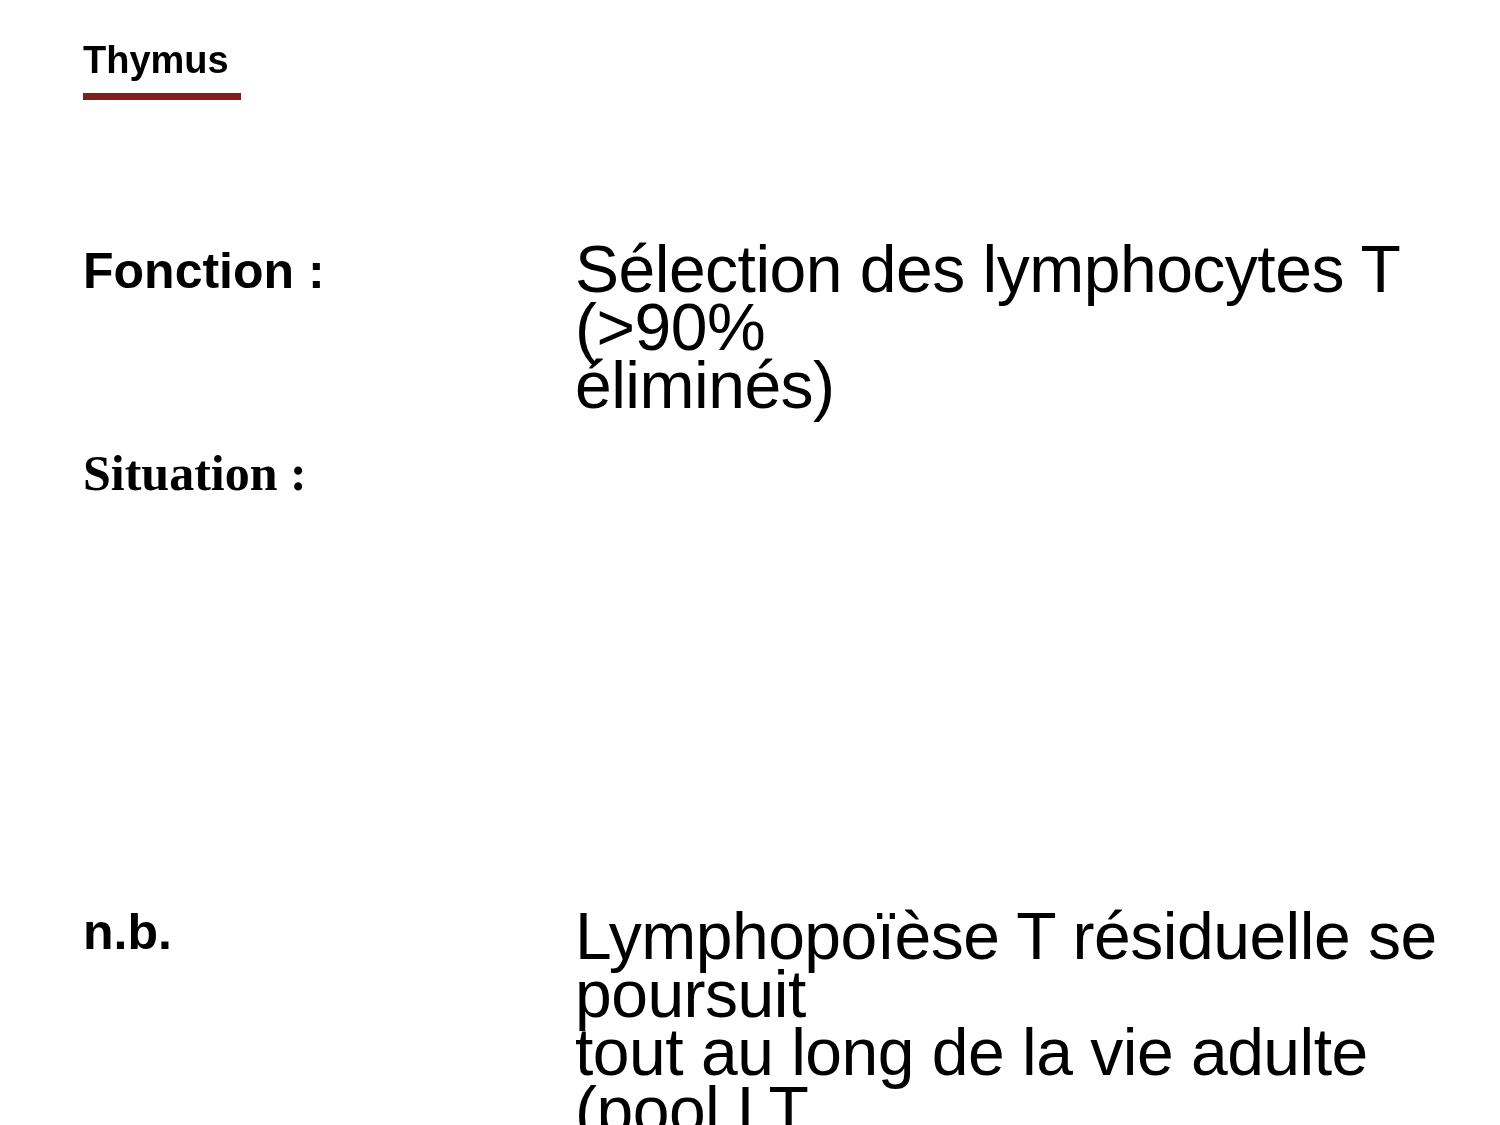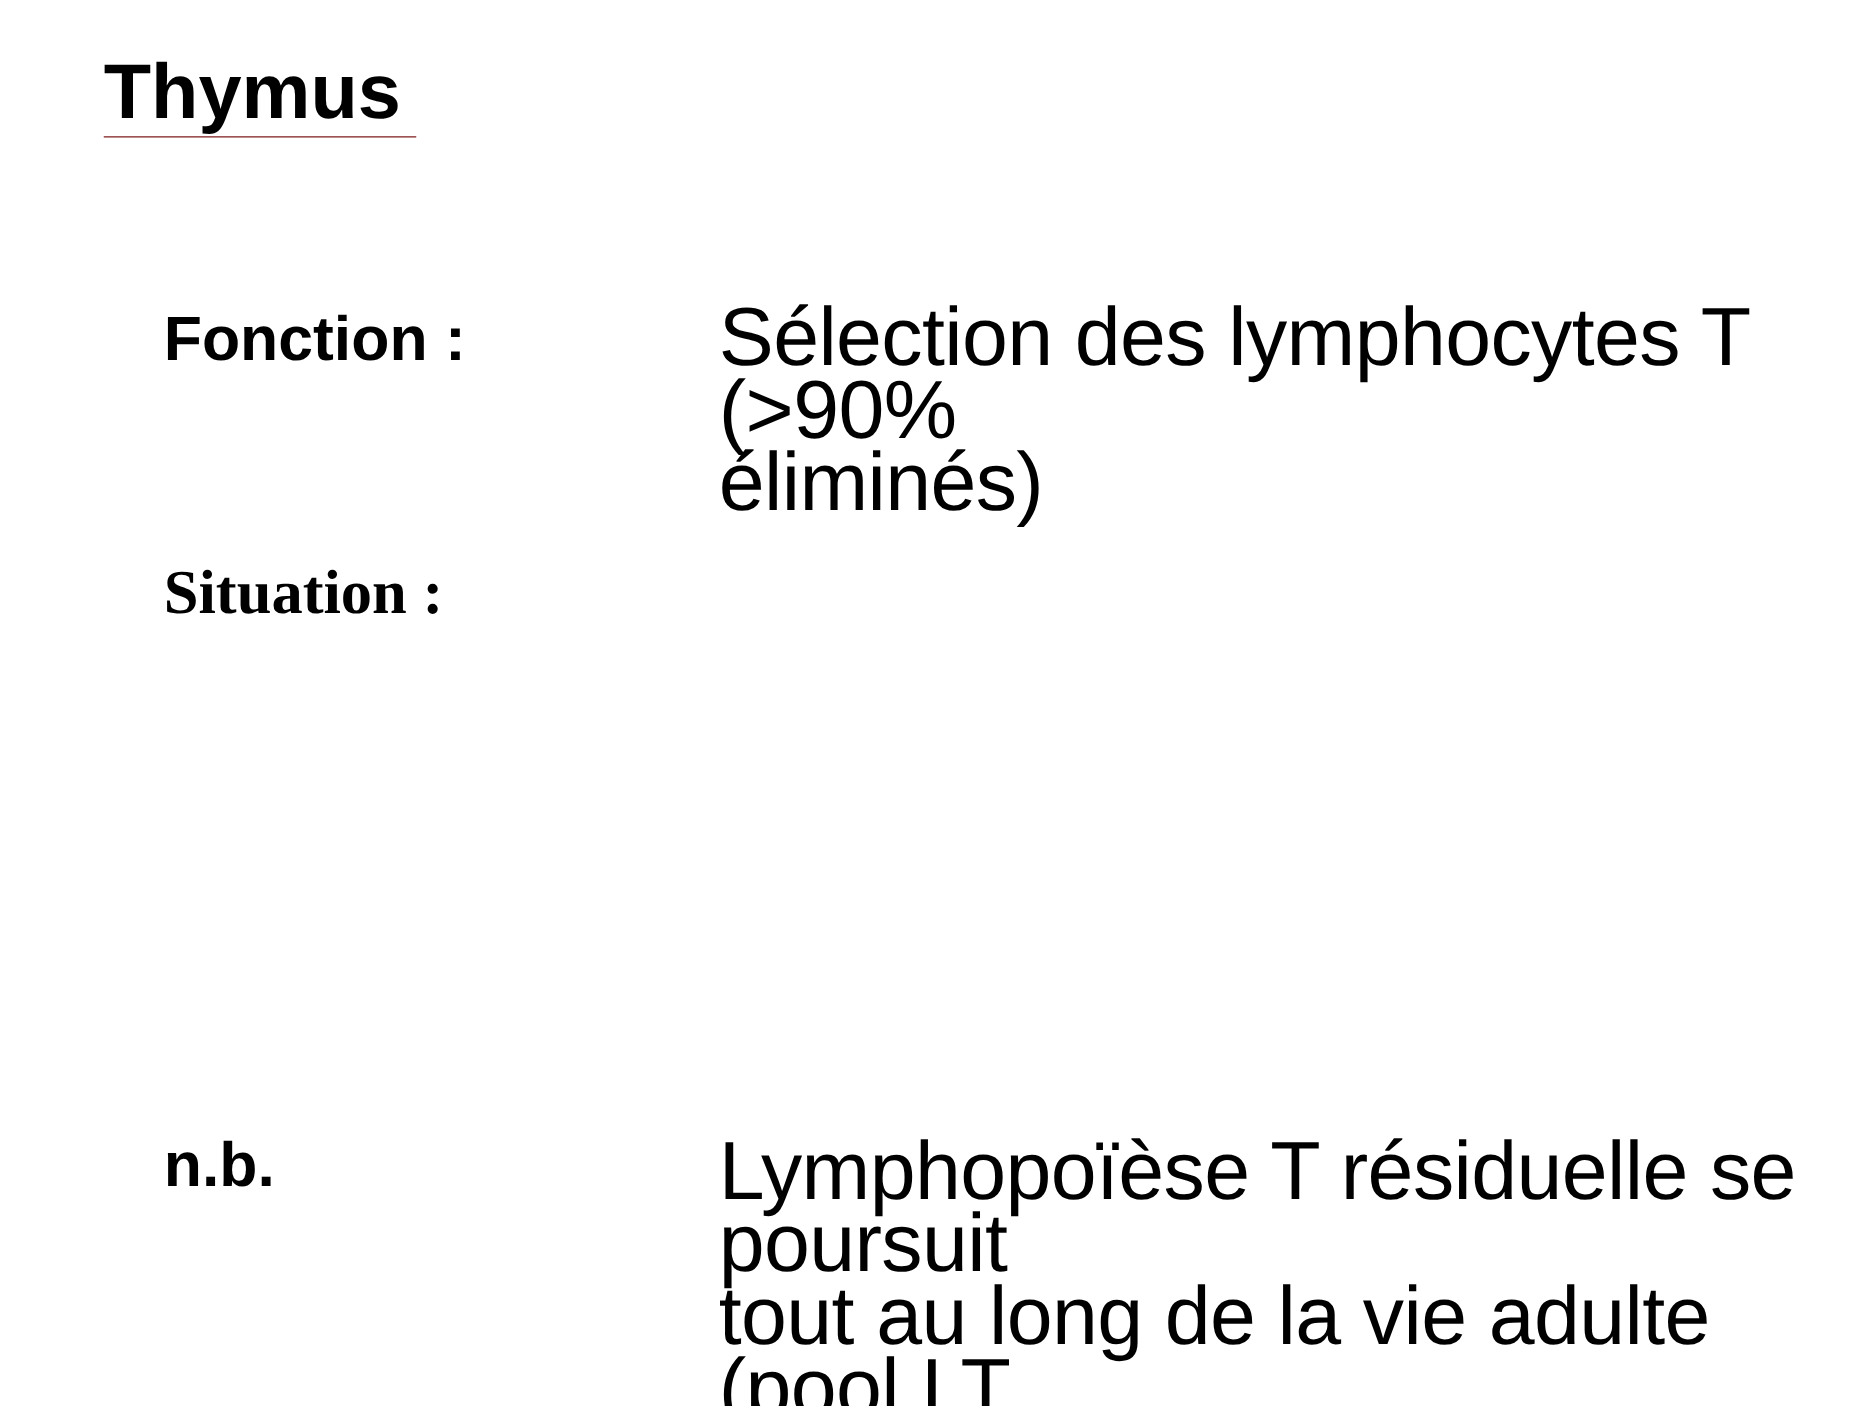--- a/index.html
+++ b/index.html
@@ -13,37 +13,36 @@
     height: 1125px;
     background: #ffffff;
     overflow: hidden;
     font-family: "Liberation Sans", sans-serif;
     color: #000000;
   }
   .slide-title {
     position: absolute;
     left: 83px;
     top: 40px;
-    font-size: 62px;
+    font-size: 38px;
     font-weight: bold;
     line-height: 1.1;
     display: inline-block;
-    border-bottom: 1px solid #7f1d1d;
+    border-bottom: 7px solid #7f1d1d;
     padding-right: 12px;
-    padding-bottom: 1px;
+    padding-bottom: 11px;
     white-space: nowrap;
   }
   .row-label {
     position: absolute;
     left: 83px;
     font-size: 50px;
     font-weight: bold;
     line-height: 58px;
     white-space: nowrap;
-    margin-left: 48px;
   }
   .row-text {
     position: absolute;
     left: 575px;
     width: 900px;
     font-size: 66px;
     font-weight: normal;
     line-height: 58px;
     letter-spacing: -0.5px;
     white-space: pre-line;

